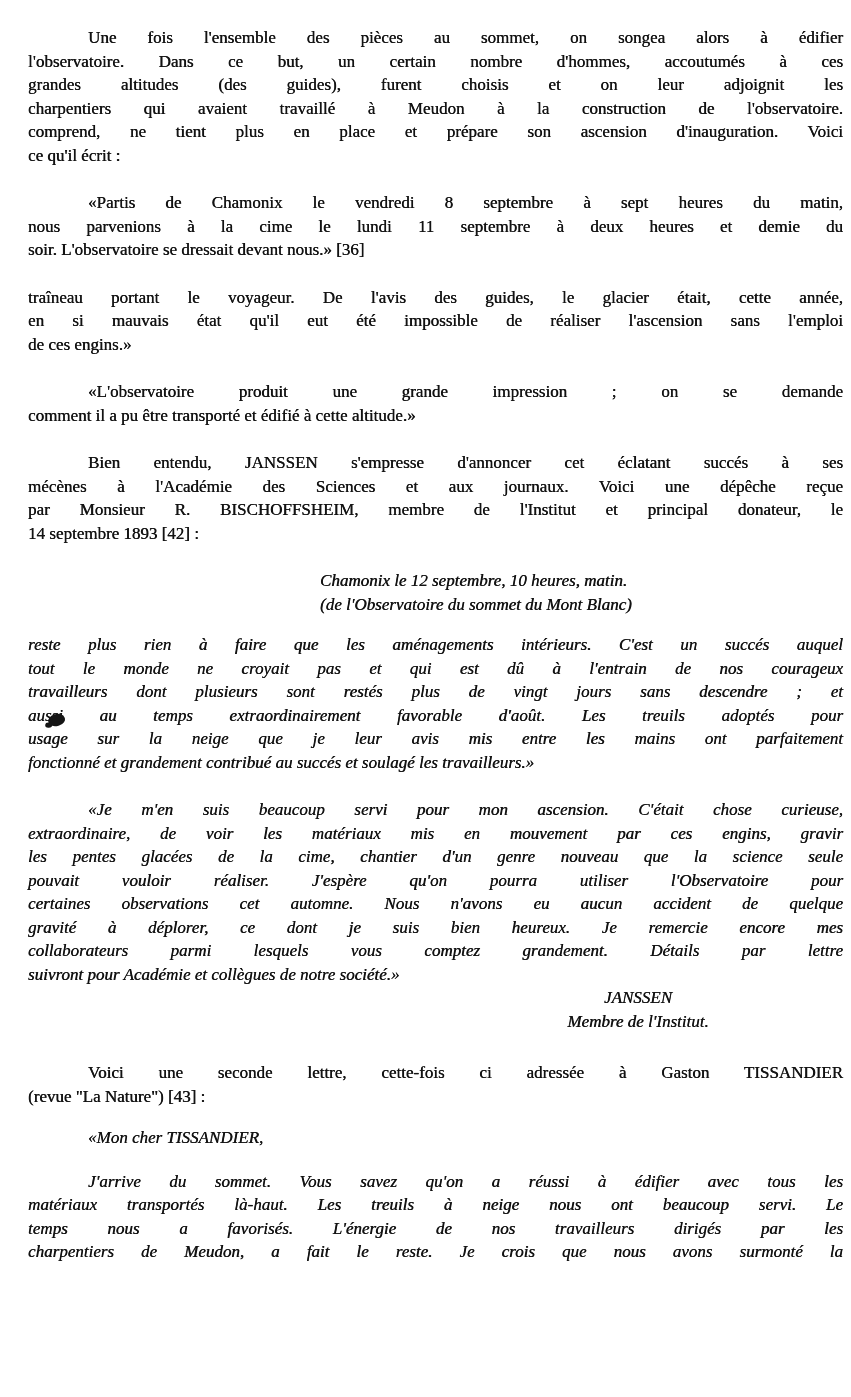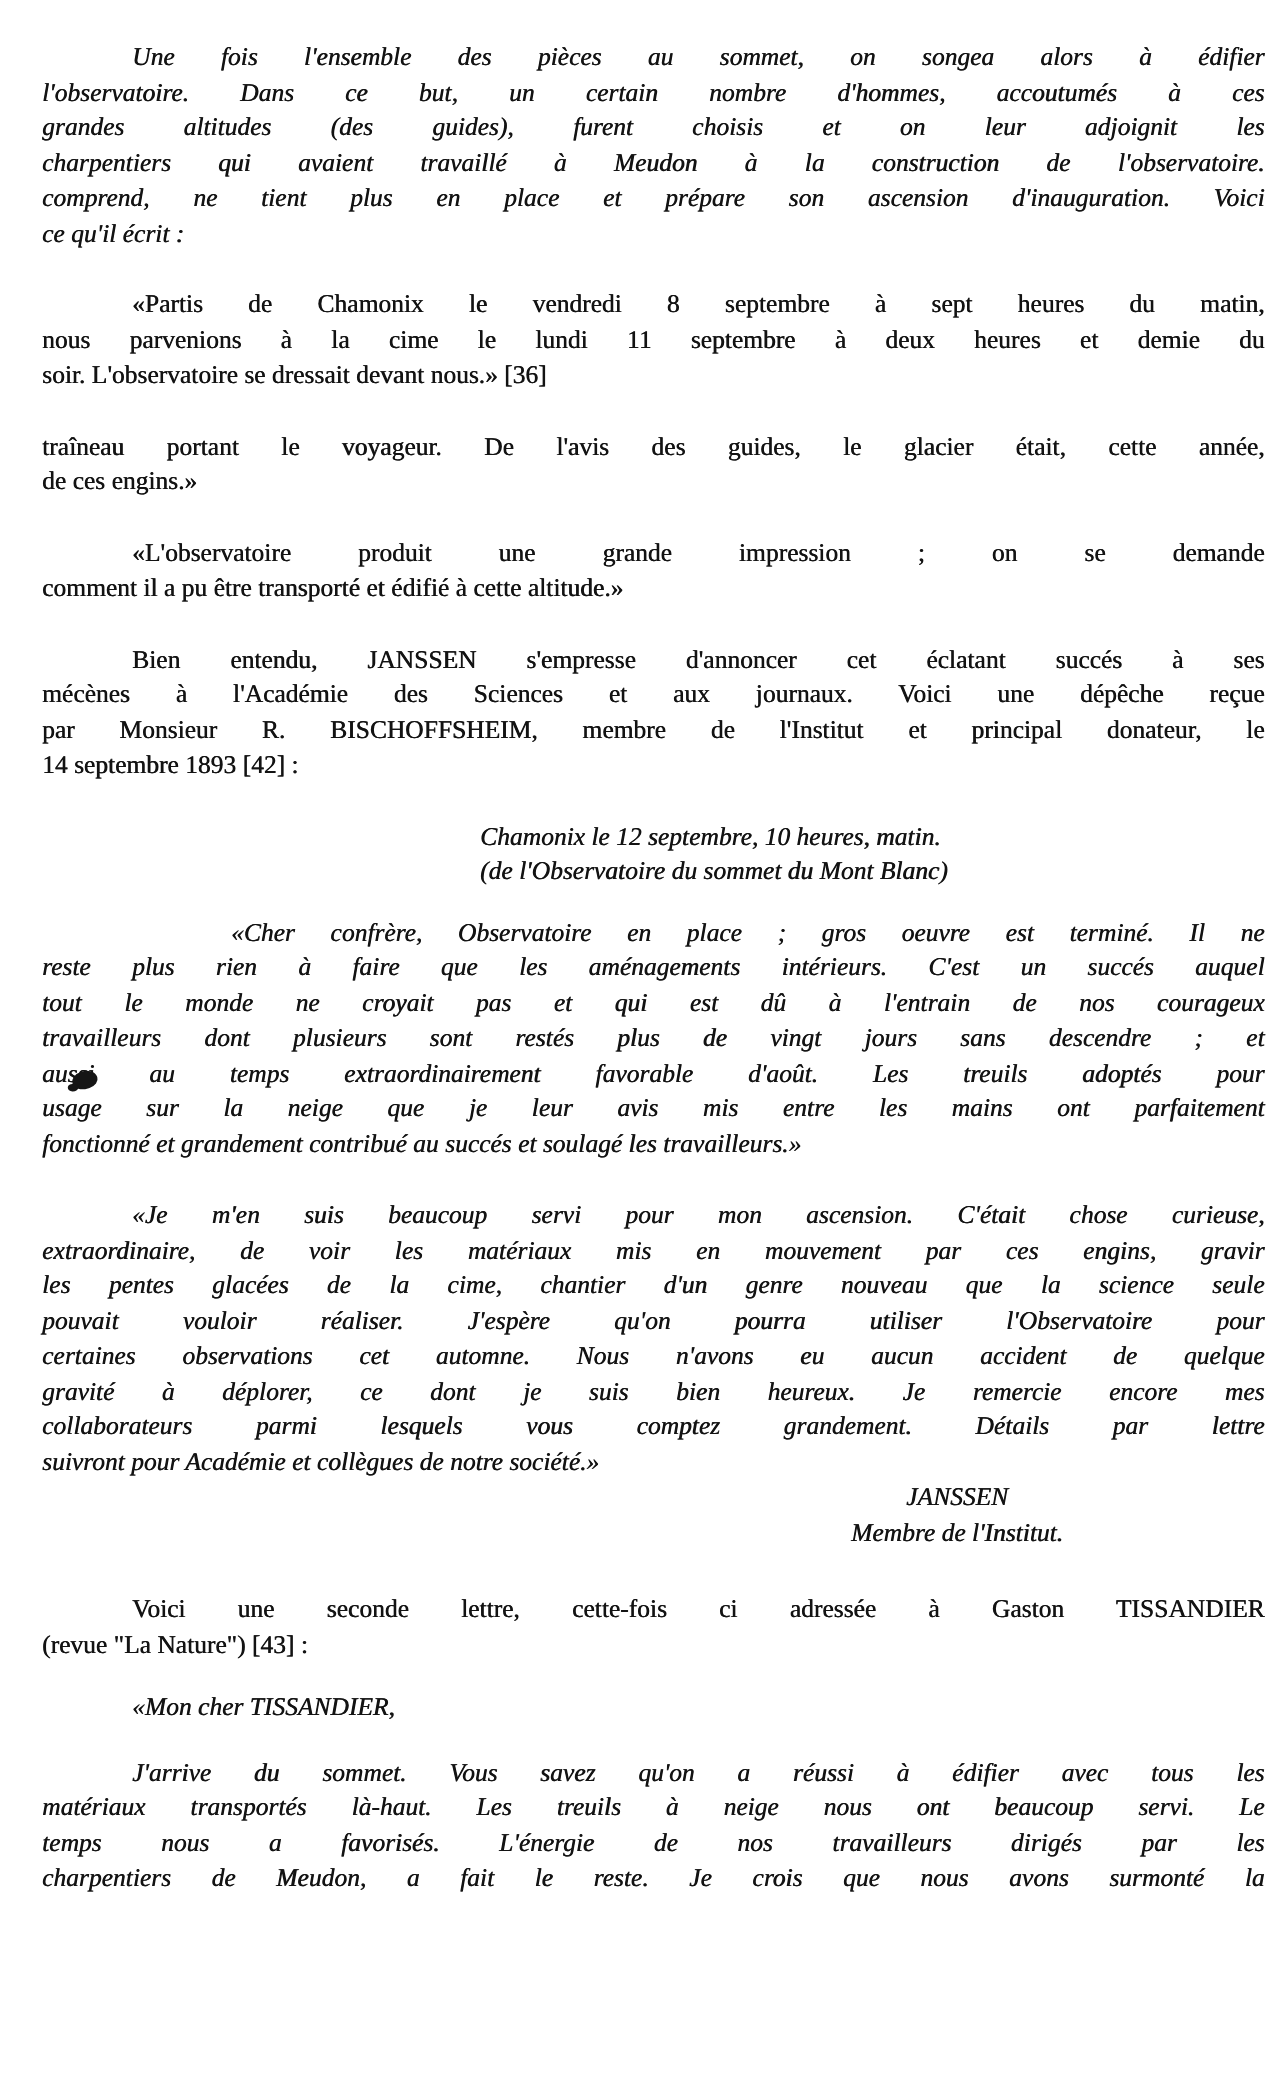--- a/index.html
+++ b/index.html
@@ -19,21 +19,21 @@
   .line {
     text-align: justify;
     text-align-last: justify;
     text-shadow: 0.35px 0 0 currentColor;
   }
   .line.endline { text-align-last: left; }
   .line.first { padding-left: 60px; }
   .line.first.deep { padding-left: 126px; }
   .s-italic { font-style: italic; }
   .block { margin-top: 24px; }
-  .b-intro-paragraph { margin-top: 0; font-style: italic; }
+  .b-intro-paragraph { margin-top: 0; }
   .a-dateline { margin-left: 292px; }
   .a-dateline .line { text-align: left; text-align-last: auto; }
   .a-signature { margin-left: 440px; width: 340px; }
   .a-signature .line { text-align: center; text-align-last: center; }
   .b-letter-cher-confrere { margin-top: 17px; }
   .b-signature { margin-top: 0; }
   .b-second-letter-intro { margin-top: 28px; }
   .b-mon-cher-tissandier { margin-top: 18px; }
   .b-jarrive-du-sommet { margin-top: 20px; }
   .ink-blot {
@@ -70,38 +70,38 @@
       <div class="line">comprend, ne tient plus en place et prépare son ascension d'inauguration. Voici</div>
       <div class="line endline">ce qu'il écrit :</div>
     </div>
     <div class="block b-quote-partis-de-chamonix s-roman">
       <div class="line first">«Partis de Chamonix le vendredi 8 septembre à sept heures du matin,</div>
       <div class="line">nous parvenions à la cime le lundi 11 septembre à deux heures et demie du</div>
       <div class="line endline">soir. L'observatoire se dressait devant nous.» [36]</div>
     </div>
     <div class="block b-quote-caractere-nouveau s-roman">
       <div class="line">traîneau portant le voyageur. De l'avis des guides, le glacier était, cette année,</div>
+      <div class="line">en si mauvais état qu'il eut été impossible de réaliser l'ascension sans l'emploi</div>
       <div class="line endline">de ces engins.»</div>
     </div>
     <div class="block b-quote-grande-impression s-roman">
       <div class="line first">«L'observatoire produit une grande impression ; on se demande</div>
       <div class="line endline">comment il a pu être transporté et édifié à cette altitude.»</div>
     </div>
     <div class="block b-paragraph-bien-entendu s-roman">
       <div class="line first">Bien entendu, JANSSEN s'empresse d'annoncer cet éclatant succés à ses</div>
       <div class="line">mécènes à l'Académie des Sciences et aux journaux. Voici une dépêche reçue</div>
       <div class="line">par Monsieur R. BISCHOFFSHEIM, membre de l'Institut et principal donateur, le</div>
       <div class="line endline">14 septembre 1893 [42] :</div>
     </div>
     <div class="block b-dateline s-italic a-dateline">
       <div class="line">Chamonix le 12 septembre, 10 heures, matin.</div>
       <div class="line endline">(de l'Observatoire du sommet du Mont Blanc)</div>
     </div>
     <div class="block b-letter-cher-confrere s-italic">
-      <div class="line first deep">«Cher confrère, Observatoire en place ; gros oeuvre est terminé. Il ne</div>
       <div class="line">reste plus rien à faire que les aménagements intérieurs. C'est un succés auquel</div>
       <div class="line">tout le monde ne croyait pas et qui est dû à l'entrain de nos courageux</div>
       <div class="line">travailleurs dont plusieurs sont restés plus de vingt jours sans descendre ; et</div>
       <div class="line">aussi au temps extraordinairement favorable d'août. Les treuils adoptés pour</div>
       <div class="line">usage sur la neige que je leur avis mis entre les mains ont parfaitement</div>
       <div class="line endline">fonctionné et grandement contribué au succés et soulagé les travailleurs.»</div>
     </div>
     <div class="block b-letter-je-men-suis s-italic">
       <div class="line first">«Je m'en suis beaucoup servi pour mon ascension. C'était chose curieuse,</div>
       <div class="line">extraordinaire, de voir les matériaux mis en mouvement par ces engins, gravir</div>

